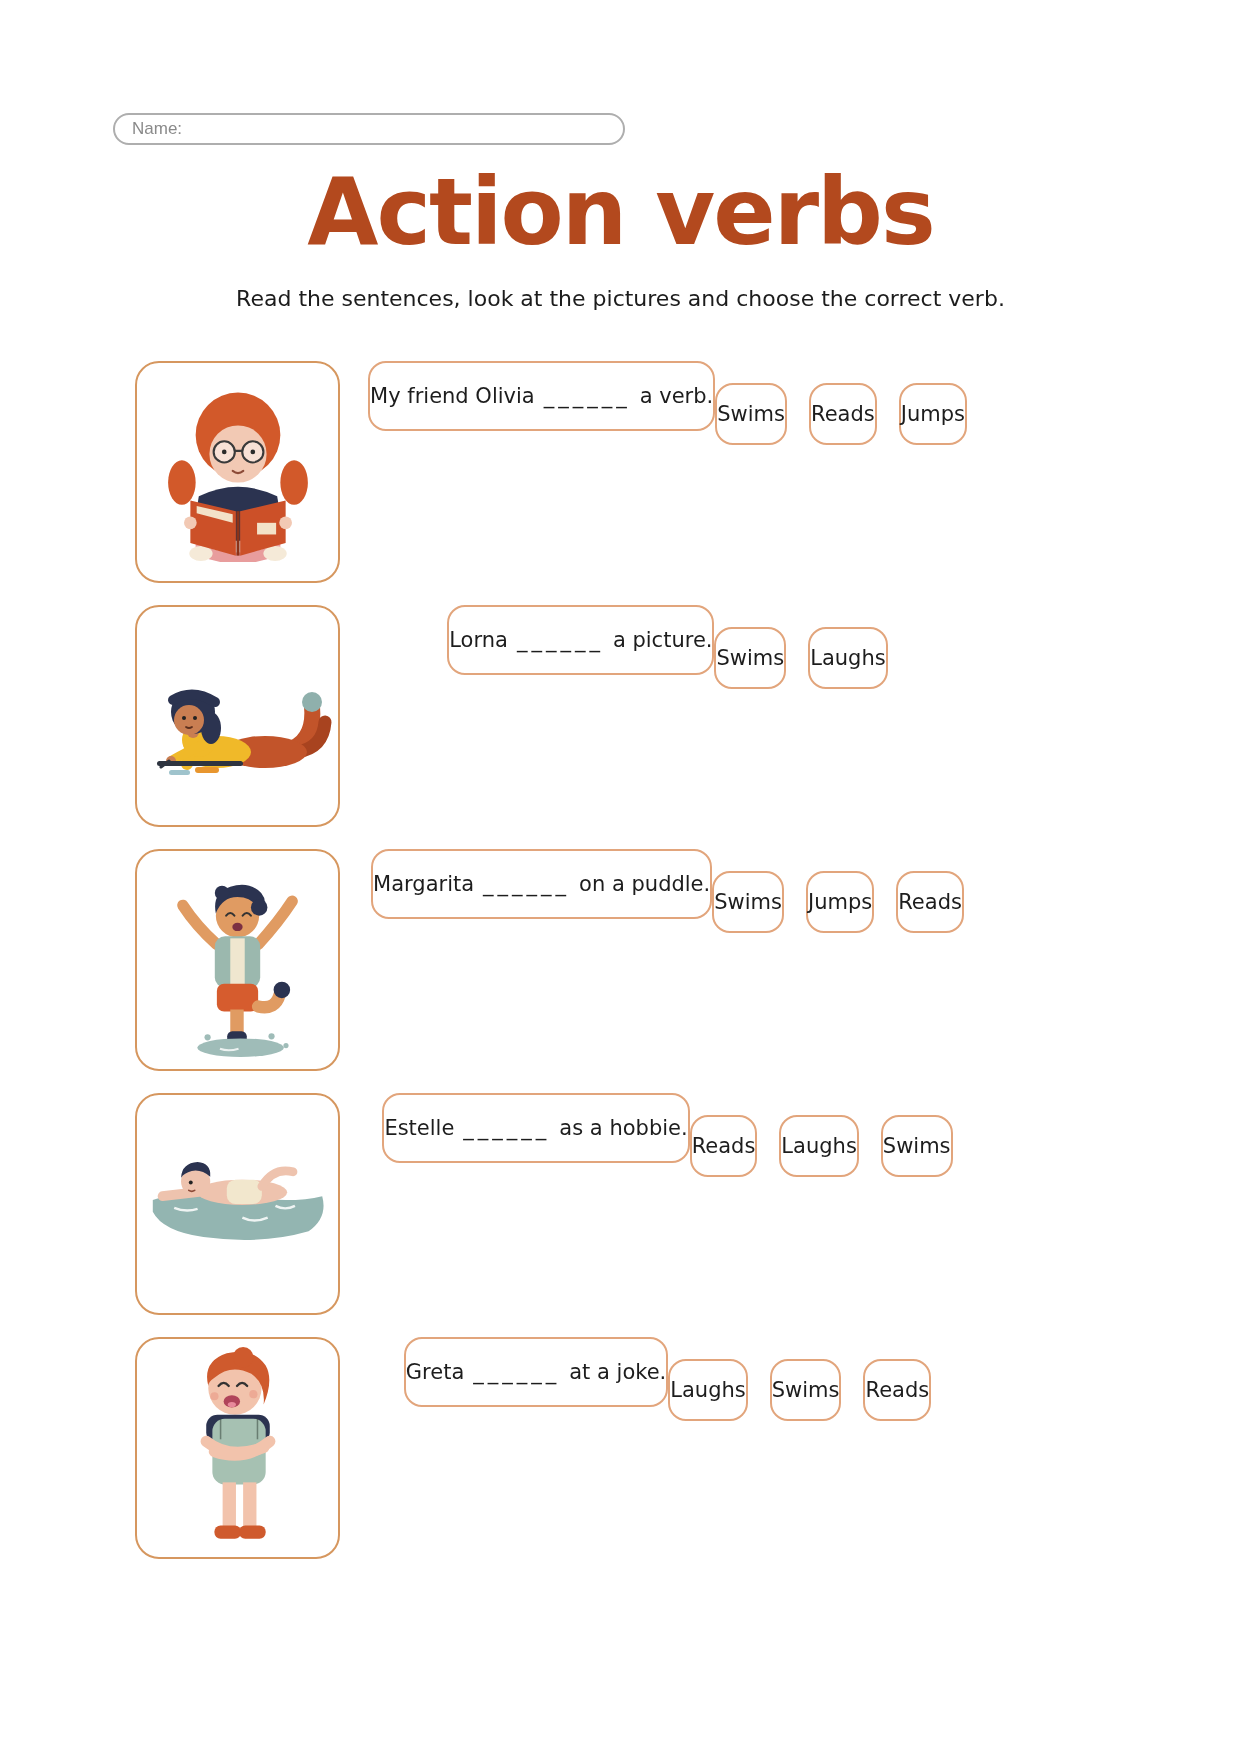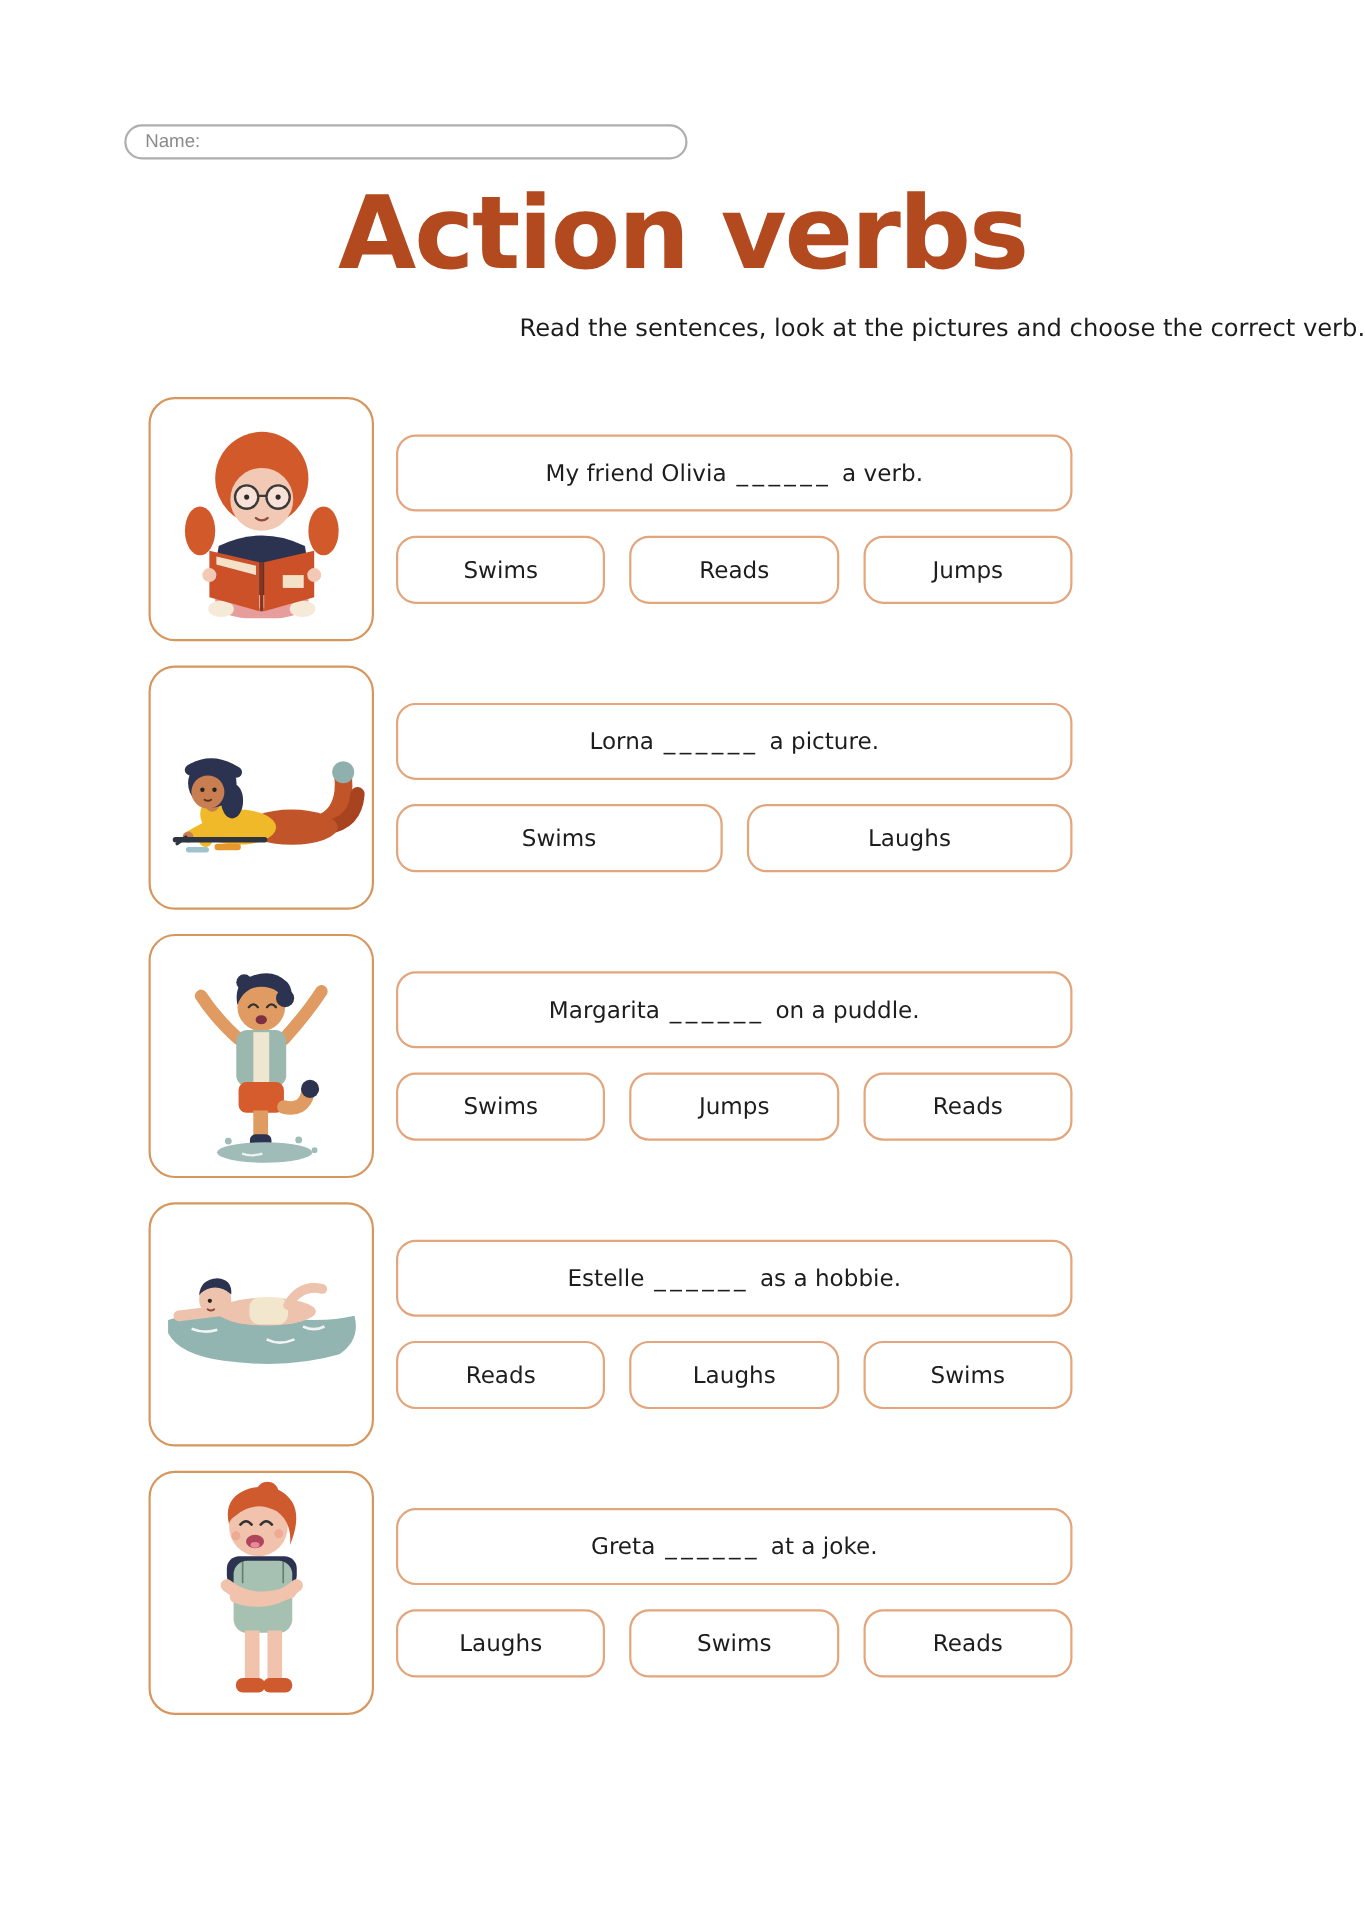--- a/index.html
+++ b/index.html
@@ -18,33 +18,33 @@
   }
   .field-name  { width:512px; }
   .field-class { width:366px; }
 
   .title {
     text-align:center; margin-top:20px;
     font-size:92px; font-weight:bold; letter-spacing:-2px;
     color:#b3491e; line-height:1.05;
   }
   .instructions {
-    text-align:right; margin-top:24px;
+    text-align:center; margin-top:24px;
     font-size:22px; color:#1c1c1c;
   }
 
   .rows { margin:50px 0 0 135px; width:840px; display:flex; flex-direction:column; gap:22px; }
   .row  { display:flex; gap:20px; }
   .card {
     width:205px; height:222px; flex:none;
     border:2px solid #d6975f; border-radius:24px;
     display:flex; align-items:center; justify-content:center;
     background:#fff; overflow:hidden;
   }
-  .content { flex:1; display:flex; flex-direction:column; justify-content:center; }
+  .content { flex:1; display:flex; justify-content:center; }
   .sentence {
     height:70px; border:2px solid #e2a57c; border-radius:18px;
     display:flex; align-items:center; justify-content:center; gap:9px;
     font-size:21px; background:#fff;
   }
   .blank { letter-spacing:4px; }
   .options { display:flex; gap:22px; margin-top:22px; }
   .option {
     flex:1; height:62px; border:2px solid #e2a57c; border-radius:18px;
     display:flex; align-items:center; justify-content:center;

